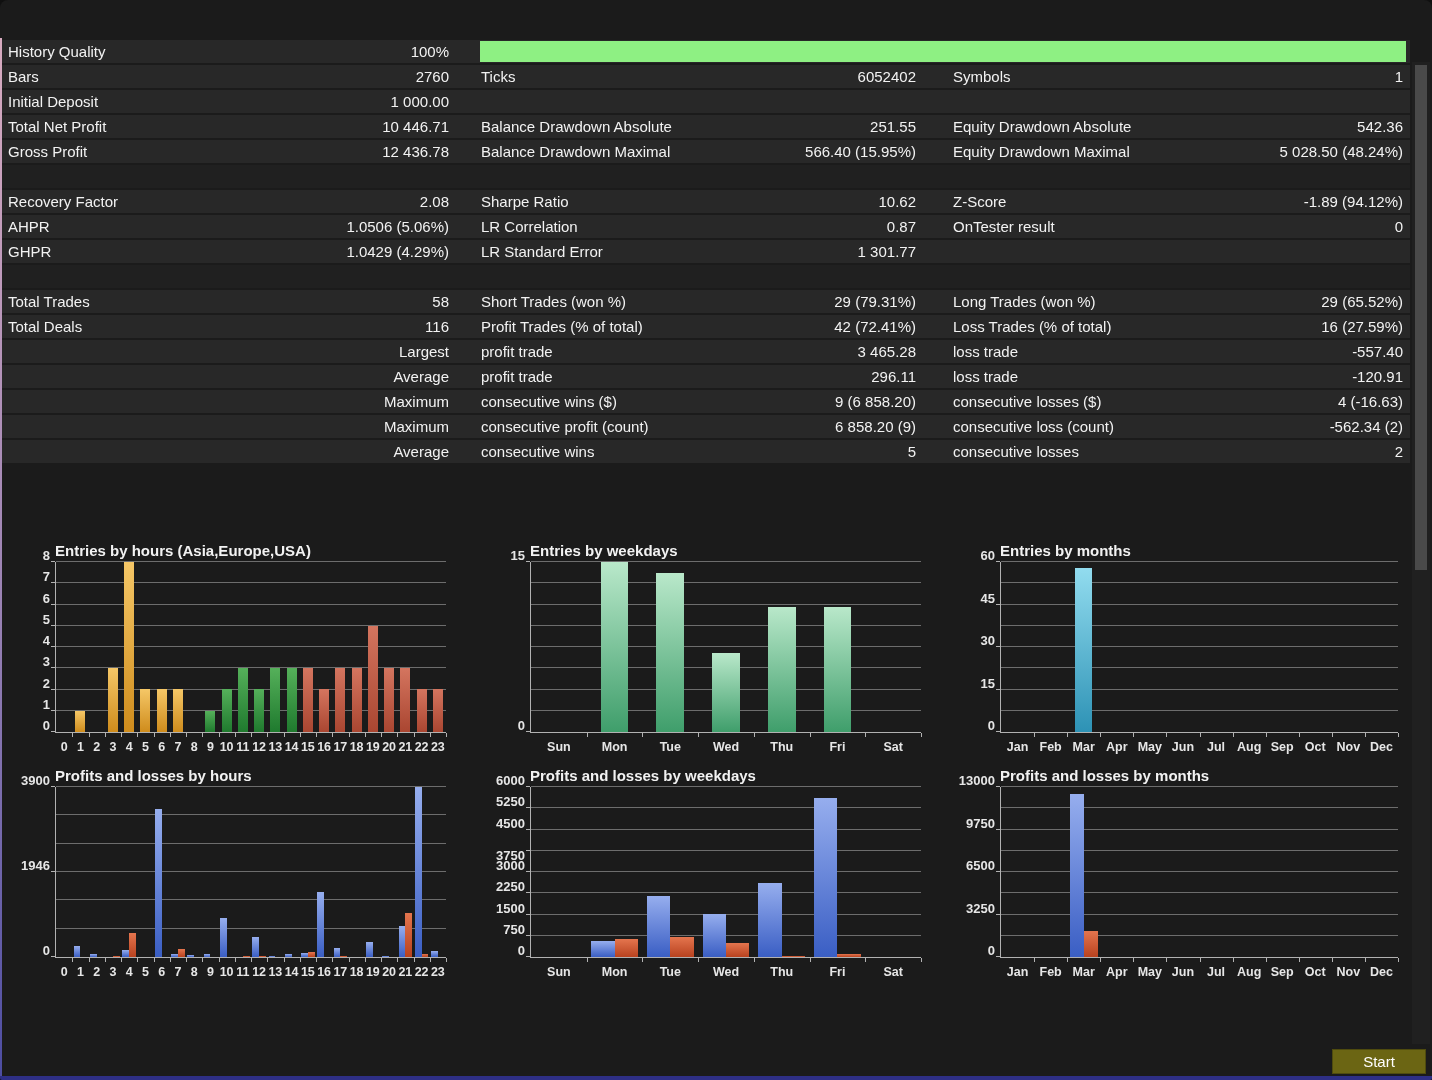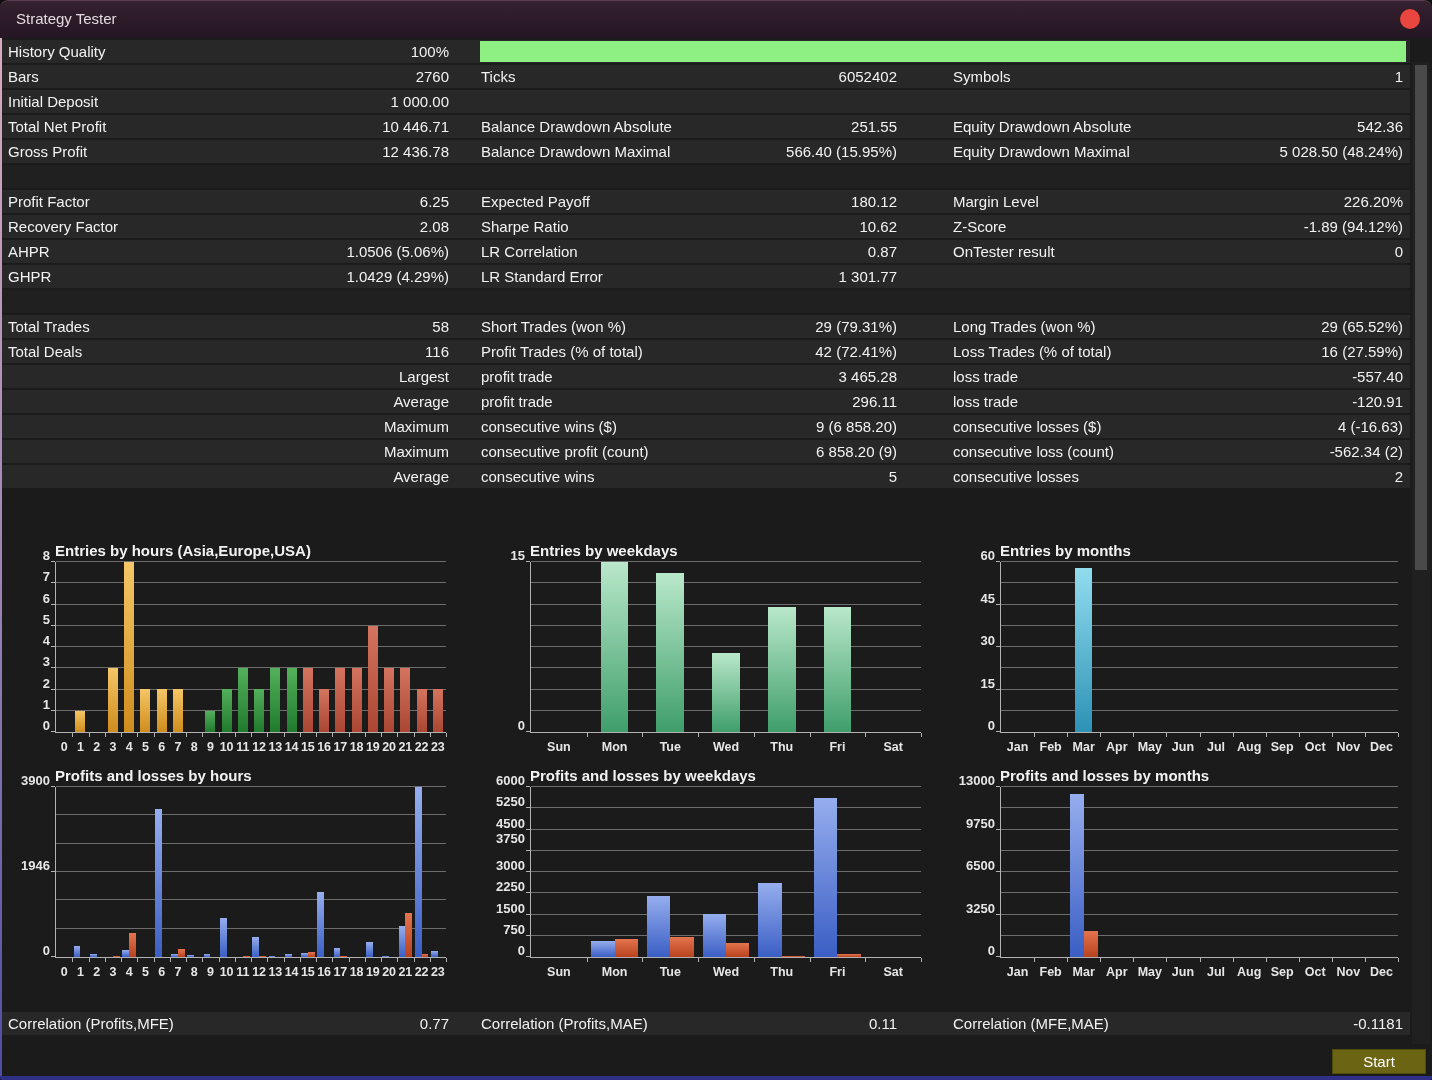--- a/index.html
+++ b/index.html
@@ -21,21 +21,21 @@
   .edge-bottom{position:absolute;left:0;right:0;bottom:0;height:4px;background:#2e2f85;}
   
   .rows{position:absolute;left:2px;top:40px;width:1408px;}
   .srow{position:relative;height:23px;margin-bottom:2px;background:#282828;
         font-size:15px;color:#f2f2f2;}
   .srow.spacer{background:#202020;}
   .cell{position:absolute;top:0;line-height:23px;white-space:nowrap;}
   .l.c1{left:6px;}
   .v.v1{right:961px;}
   .l.c2{left:479px;}
-  .v.v2{right:513px;}
+  .v.v2{right:494px;}
   .l.c3{left:951px;}
   .v.v3{right:7px;}
   .progressbar{position:absolute;left:478px;top:1px;width:926px;height:21px;background:#8ef083;}
   
   .chart{position:absolute;width:472px;height:224px;}
   .chart .ctitle{position:absolute;left:47px;top:2px;font-size:15px;font-weight:bold;color:#f2f2f2;white-space:nowrap;}
   .chart .plot{position:absolute;left:47px;top:22px;right:34px;bottom:31px;
                border-left:1px solid #b2b2b2;border-bottom:1px solid #b2b2b2;}
   .chart.c3 .plot{right:12px;}
   .gridline{position:absolute;left:0;right:0;height:1px;background:#6d6d6d;}
@@ -58,24 +58,20 @@
   .start-btn{position:absolute;right:6px;top:1049px;width:94px;height:25px;line-height:23px;
              text-align:center;background:#6b6513;border:1px solid #4f4b0e;color:#fff;font-size:15px;}
   
   .scrollbar{position:absolute;left:1412px;top:62px;width:18px;height:982px;background:#202020;}
   .scroll-thumb{position:absolute;left:3px;top:3px;width:12px;height:505px;background:#4a4a4a;}
 </style>
 </head>
 <body>
 
 <div class="window">
-  <div class="titlebar">
-    <span class="title">Strategy Tester</span>
-    <div class="record-dot"></div>
-  </div>
 
   <div class="rows" id="stats-rows">
       <div class="srow">
         <span class="cell l c1">History Quality</span>
         <span class="cell v v1">100%</span>
         <div class="progressbar" style="background: rgb(142, 240, 131);"></div>
       </div>
       <div class="srow">
         <span class="cell l c1">Bars</span>
         <span class="cell v v1">2760</span>
@@ -98,28 +94,20 @@
       </div>
       <div class="srow">
         <span class="cell l c1">Gross Profit</span>
         <span class="cell v v1">12 436.78</span>
         <span class="cell l c2">Balance Drawdown Maximal</span>
         <span class="cell v v2">566.40 (15.95%)</span>
         <span class="cell l c3">Equity Drawdown Maximal</span>
         <span class="cell v v3">5 028.50 (48.24%)</span>
       </div>
       <div class="srow spacer"></div>
-      <div class="srow">
-        <span class="cell l c1">Profit Factor</span>
-        <span class="cell v v1">6.25</span>
-        <span class="cell l c2">Expected Payoff</span>
-        <span class="cell v v2">180.12</span>
-        <span class="cell l c3">Margin Level</span>
-        <span class="cell v v3">226.20%</span>
-      </div>
       <div class="srow">
         <span class="cell l c1">Recovery Factor</span>
         <span class="cell v v1">2.08</span>
         <span class="cell l c2">Sharpe Ratio</span>
         <span class="cell v v2">10.62</span>
         <span class="cell l c3">Z-Score</span>
         <span class="cell v v3">-1.89 (94.12%)</span>
       </div>
       <div class="srow">
         <span class="cell l c1">AHPR</span>
@@ -480,21 +468,21 @@
         <div class="ylabel" style="left: -48px; bottom: -8px;">0</div>
         <div class="ytick" style="left: -5px; bottom: 0px;"></div>
         <div class="ylabel" style="left: -48px; bottom: 13.25px;">750</div>
         <div class="ytick" style="left: -5px; bottom: 21.25px;"></div>
         <div class="ylabel" style="left: -48px; bottom: 34.5px;">1500</div>
         <div class="ytick" style="left: -5px; bottom: 42.5px;"></div>
         <div class="ylabel" style="left: -48px; bottom: 55.75px;">2250</div>
         <div class="ytick" style="left: -5px; bottom: 63.75px;"></div>
         <div class="ylabel" style="left: -48px; bottom: 77px;">3000</div>
         <div class="ytick" style="left: -5px; bottom: 85px;"></div>
-        <div class="ylabel" style="left: -48px; bottom: 104px;">3750</div>
+        <div class="ylabel" style="left: -48px; bottom: 87px;">3750</div>
         <div class="ytick" style="left: -5px; bottom: 106.25px;"></div>
         <div class="ylabel" style="left: -48px; bottom: 119.5px;">4500</div>
         <div class="ytick" style="left: -5px; bottom: 127.5px;"></div>
         <div class="ylabel" style="left: -48px; bottom: 140.75px; margin-top: 29px;">5250</div>
         <div class="ytick" style="left: -5px; bottom: 148.75px;"></div>
         <div class="ylabel" style="left: -48px; bottom: 162px;">6000</div>
         <div class="ytick" style="left: -5px; bottom: 170px;"></div>
         <div class="bar" style="left: 60.1714px; width: 23.4px; height: 16px; background: linear-gradient(rgb(150, 174, 238) 0%, rgb(58, 94, 196) 100%);"></div>
         <div class="bar" style="left: 115.886px; width: 23.4px; height: 61px; background: linear-gradient(rgb(150, 174, 238) 0%, rgb(58, 94, 196) 100%);"></div>
         <div class="bar" style="left: 171.6px; width: 23.4px; height: 43px; background: linear-gradient(rgb(150, 174, 238) 0%, rgb(58, 94, 196) 100%);"></div>
@@ -564,30 +552,20 @@
         <div class="xtick" style="left: 297.75px; bottom: -5px;"></div>
         <div class="xlabel" style="left: 314.292px; bottom: -22px;">Oct</div>
         <div class="xtick" style="left: 330.833px; bottom: -5px;"></div>
         <div class="xlabel" style="left: 347.375px; bottom: -22px;">Nov</div>
         <div class="xtick" style="left: 363.917px; bottom: -5px;"></div>
         <div class="xlabel" style="left: 380.458px; bottom: -22px;">Dec</div>
         <div class="xtick" style="left: 397px; bottom: -5px;"></div>
       </div>
     </div>
 
-  <div class="corr" id="corr-rows">
-      <div class="srow">
-        <span class="cell l c1">Correlation (Profits,MFE)</span>
-        <span class="cell v v1">0.77</span>
-        <span class="cell l c2">Correlation (Profits,MAE)</span>
-        <span class="cell v v2">0.11</span>
-        <span class="cell l c3">Correlation (MFE,MAE)</span>
-        <span class="cell v v3">-0.1181</span>
-      </div>
-    </div>
 
   <div class="start-btn">Start</div>
 
   <div class="scrollbar">
     <div class="scroll-thumb"></div>
   </div>
 
   <div class="edge-left"></div>
   <div class="edge-bottom"></div>
 </div>

